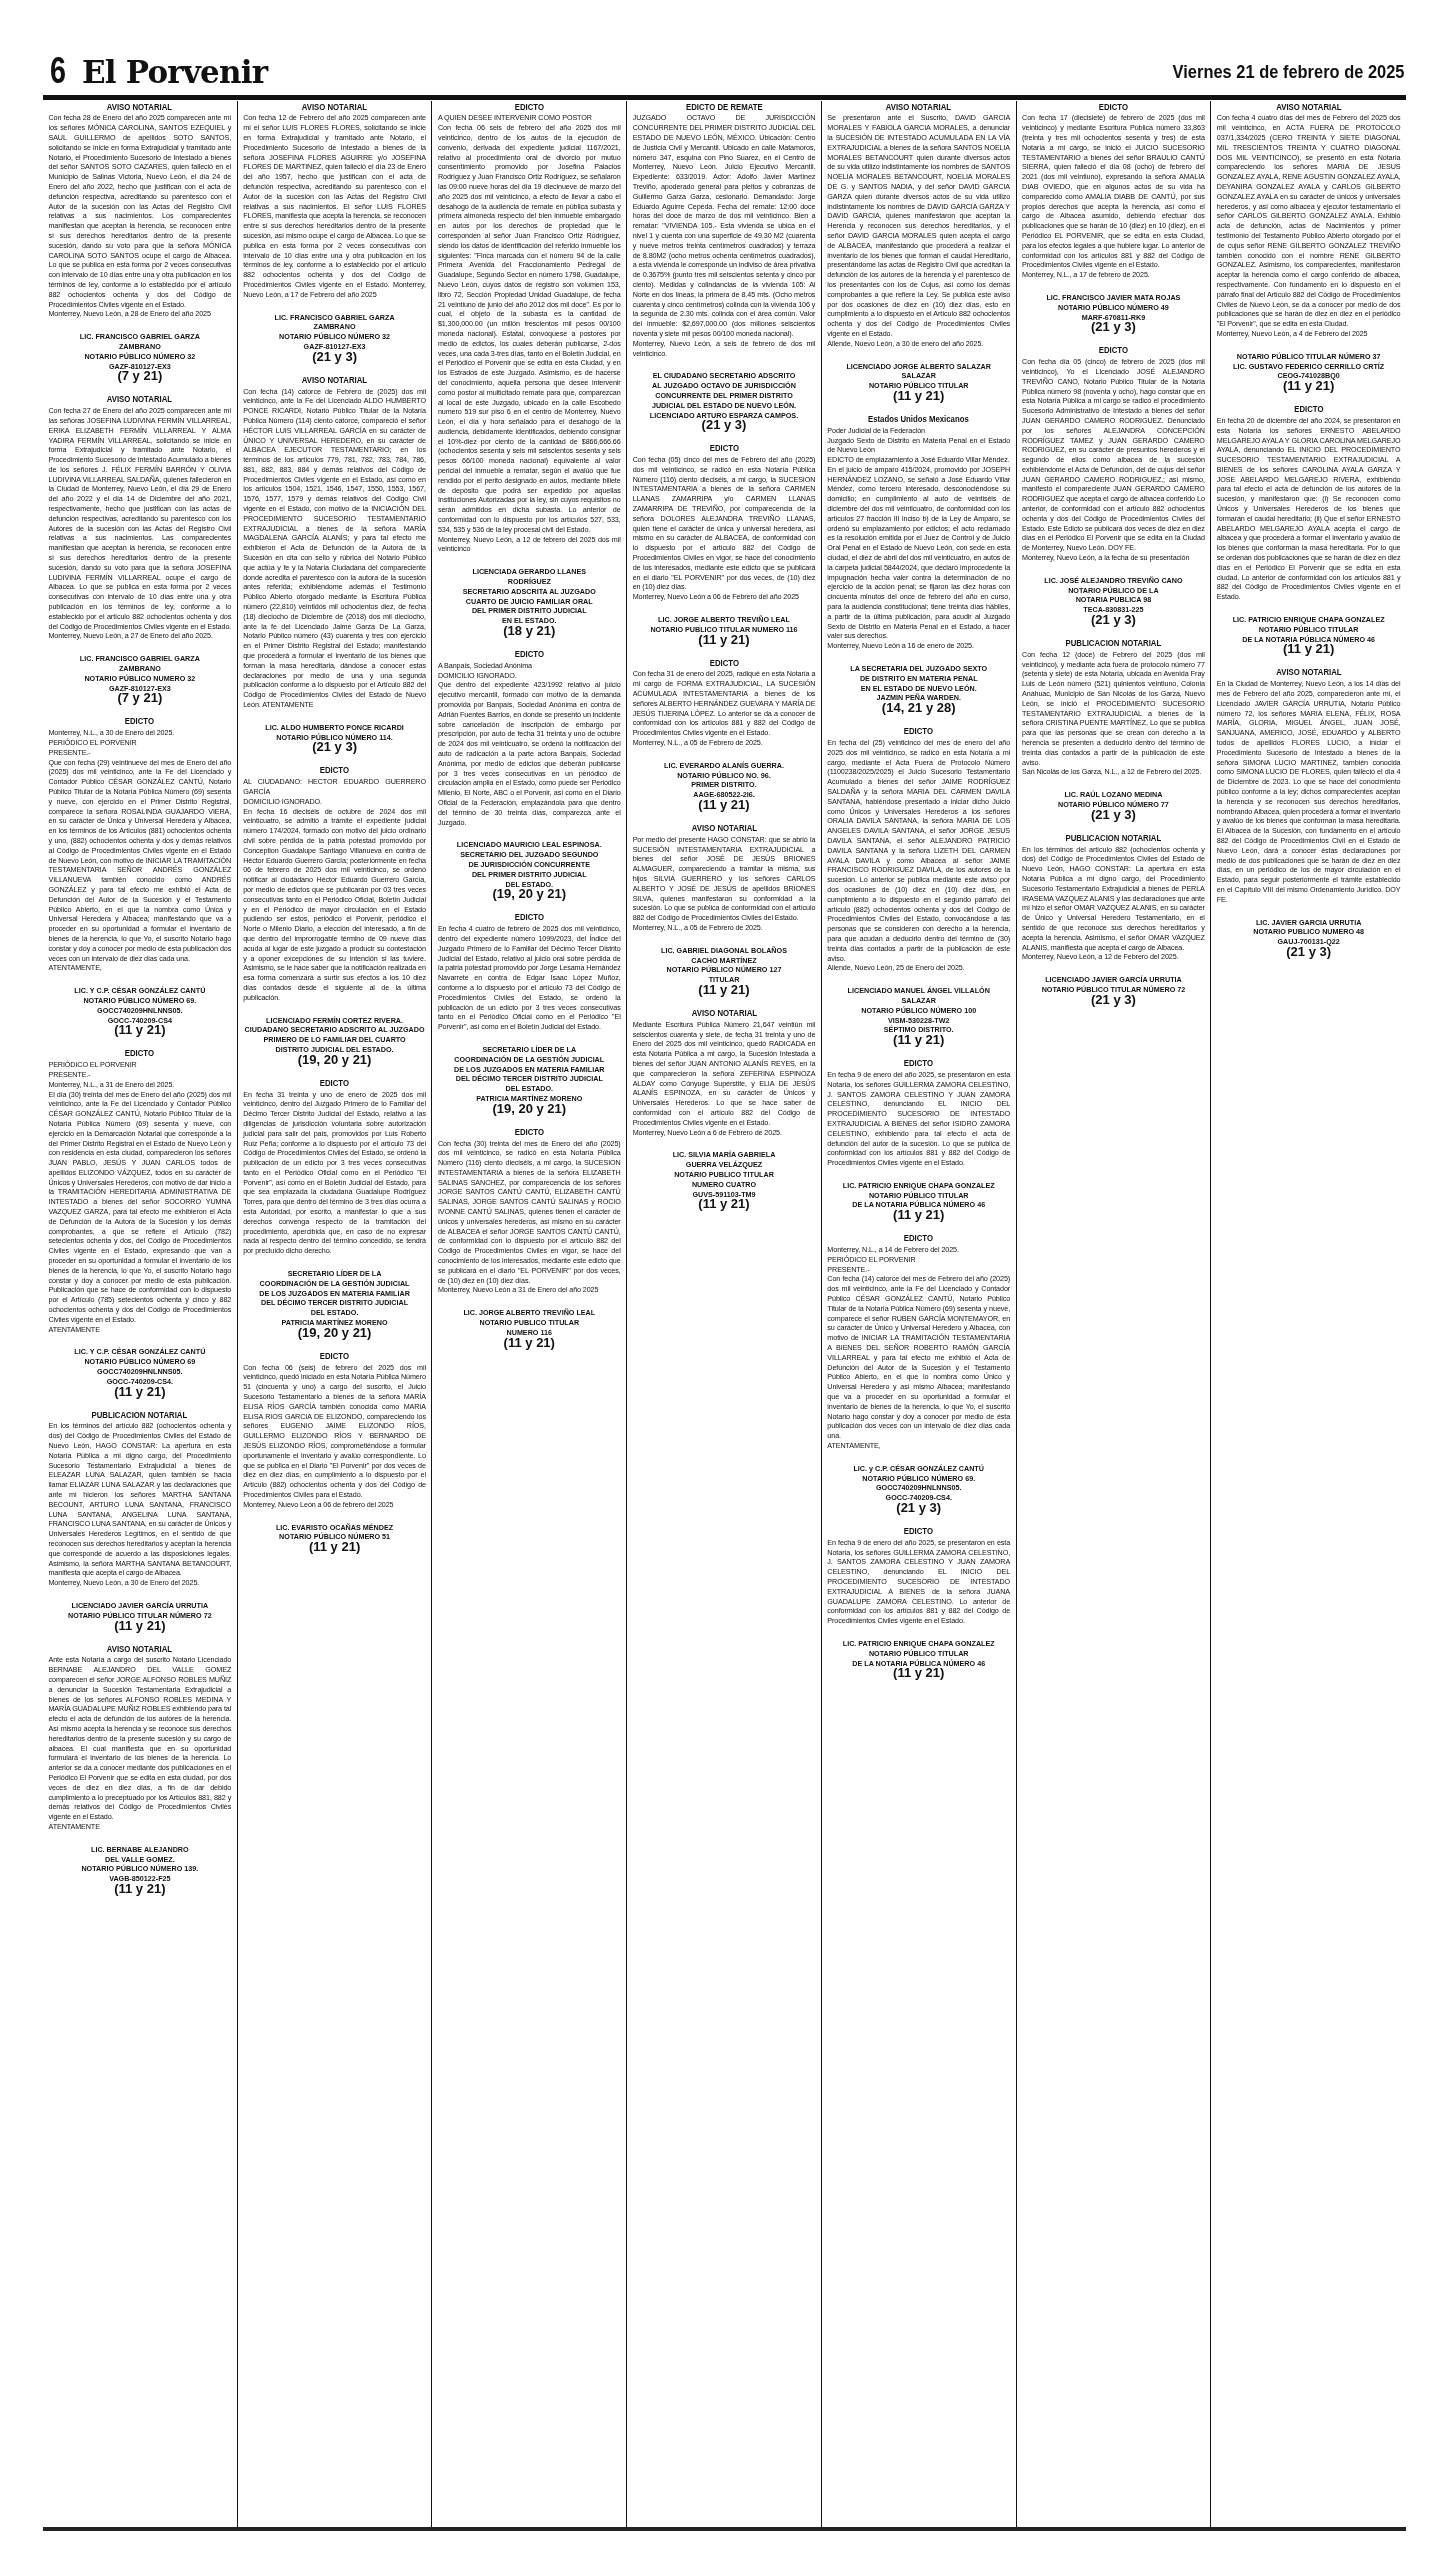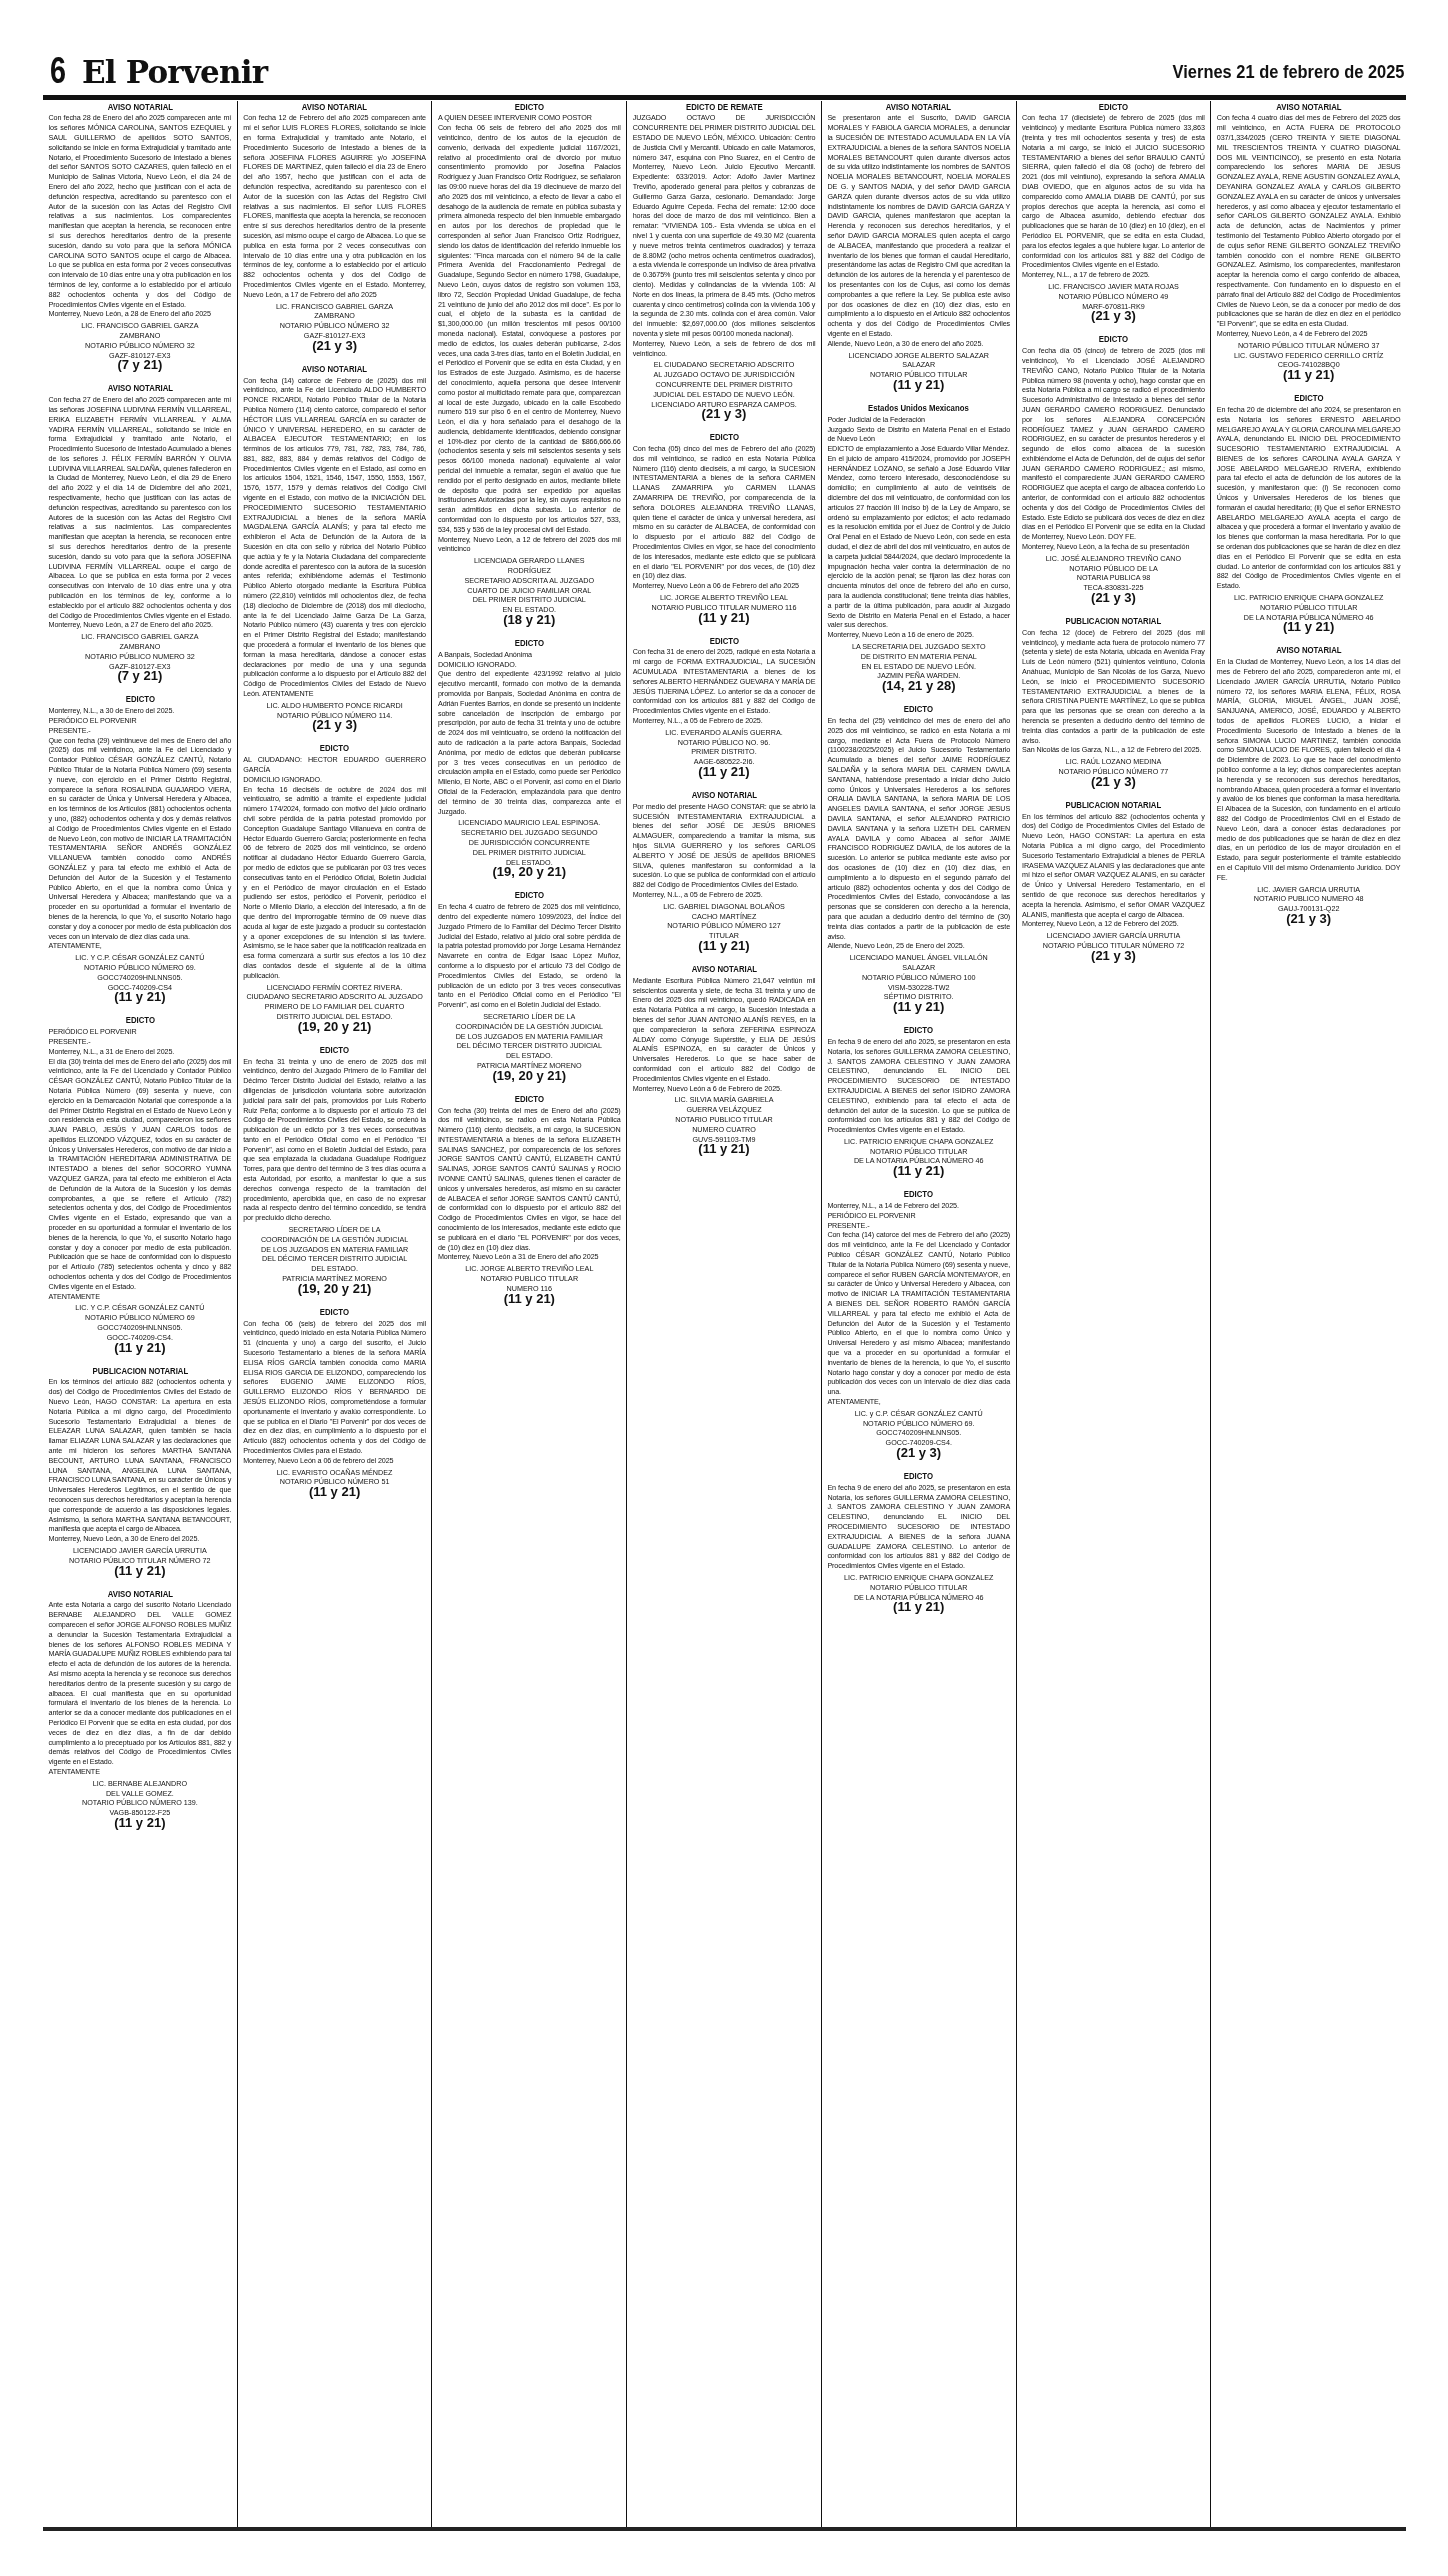--- a/index.html
+++ b/index.html
@@ -7,32 +7,32 @@
          font-family:"Liberation Sans", sans-serif; color:#111; }
   .masthead { position:absolute; left:48px; top:53px; width:1357px; height:36px; }
   .masthead .brand { position:absolute; left:0; top:0; font-family:"DejaVu Serif", serif;
          font-weight:bold; font-size:31px; letter-spacing:-0.8px; line-height:36px; }
   .masthead .brand .page-num { font-family:"Liberation Sans", sans-serif; font-size:36px;
          font-weight:bold; margin-right:4.7px; transform:scaleX(0.8); display:inline-block; }
   .masthead .date { position:absolute; right:0; top:3.1px; font-size:18.7px; font-weight:bold;
          line-height:31px; transform:scaleX(0.88); transform-origin:right center; }
   .rule-top { position:absolute; left:43px; top:95px; width:1363px; height:4.7px; background:#111; }
   .rule-bottom { position:absolute; left:43px; top:2527px; width:1363px; height:3.9px; background:#222; }
-  .columns { position:absolute; left:43px; top:101px; width:1363px; height:2426px; display:flex; }
+  .columns { position:absolute; left:43px; top:101px; width:1363px; height:2426px; display:flex;justify-content:center; }
   .col { width:195px; box-sizing:border-box; padding:1.6px 5.5px 0 5.5px; border-right:1.6px solid #111;
          overflow:hidden; }
   .col:last-child { border-right:none; }
   .notice { margin-bottom:14px; }
   .notice h3 { margin:0 0 0.8px 0; text-align:center; font-size:8.2px; font-weight:bold;
          line-height:10px; transform:scaleX(0.95); }
   .notice .body { font-size:7.2px; line-height:9.8px; text-align:justify; hyphens:auto;
          letter-spacing:-0.1px; }
   .notice .body p { margin:0; }
-  .notice .sig { text-align:center; font-weight:normal; font-size:7.2px; line-height:9.8px;
-         margin-top:2px; }
+  .notice .sig { text-align:center; font-weight:bold; font-size:7.2px; line-height:9.8px;
+         margin-top:13px; }
   .notice .pub { text-align:center; font-size:13px; line-height:10px; font-weight:bold; }
 </style>
 </head>
 <body>
 
 <header class="masthead">
   <div class="brand">
     <span class="page-num">6</span>
     <span>El Porvenir</span>
   </div>

